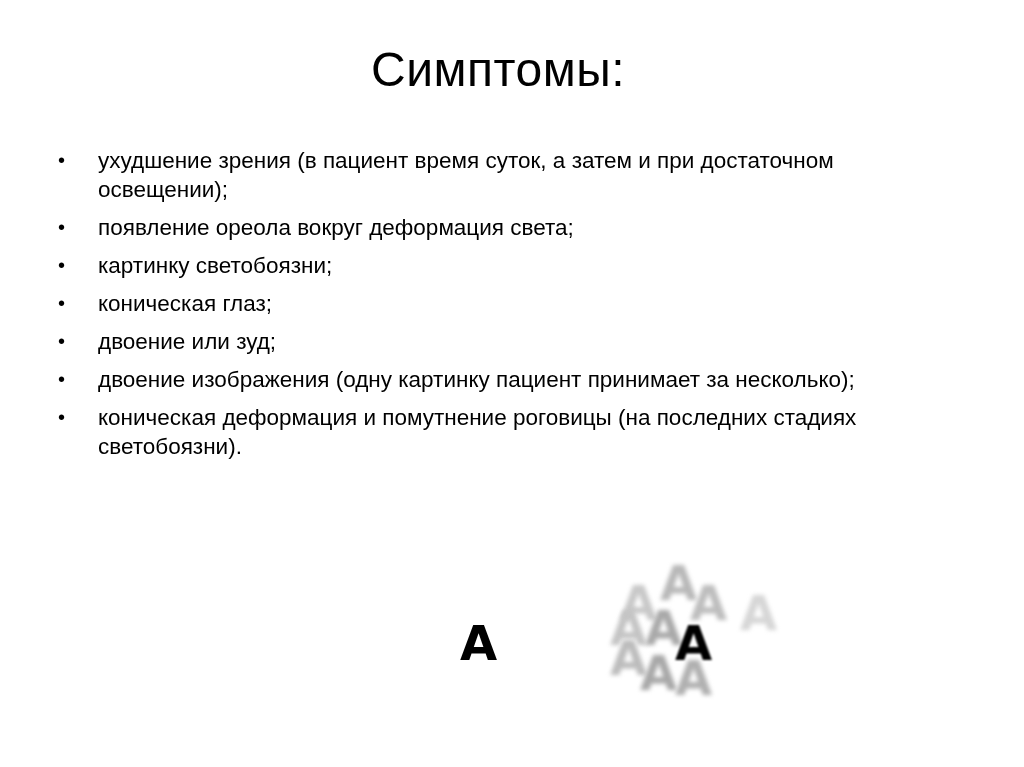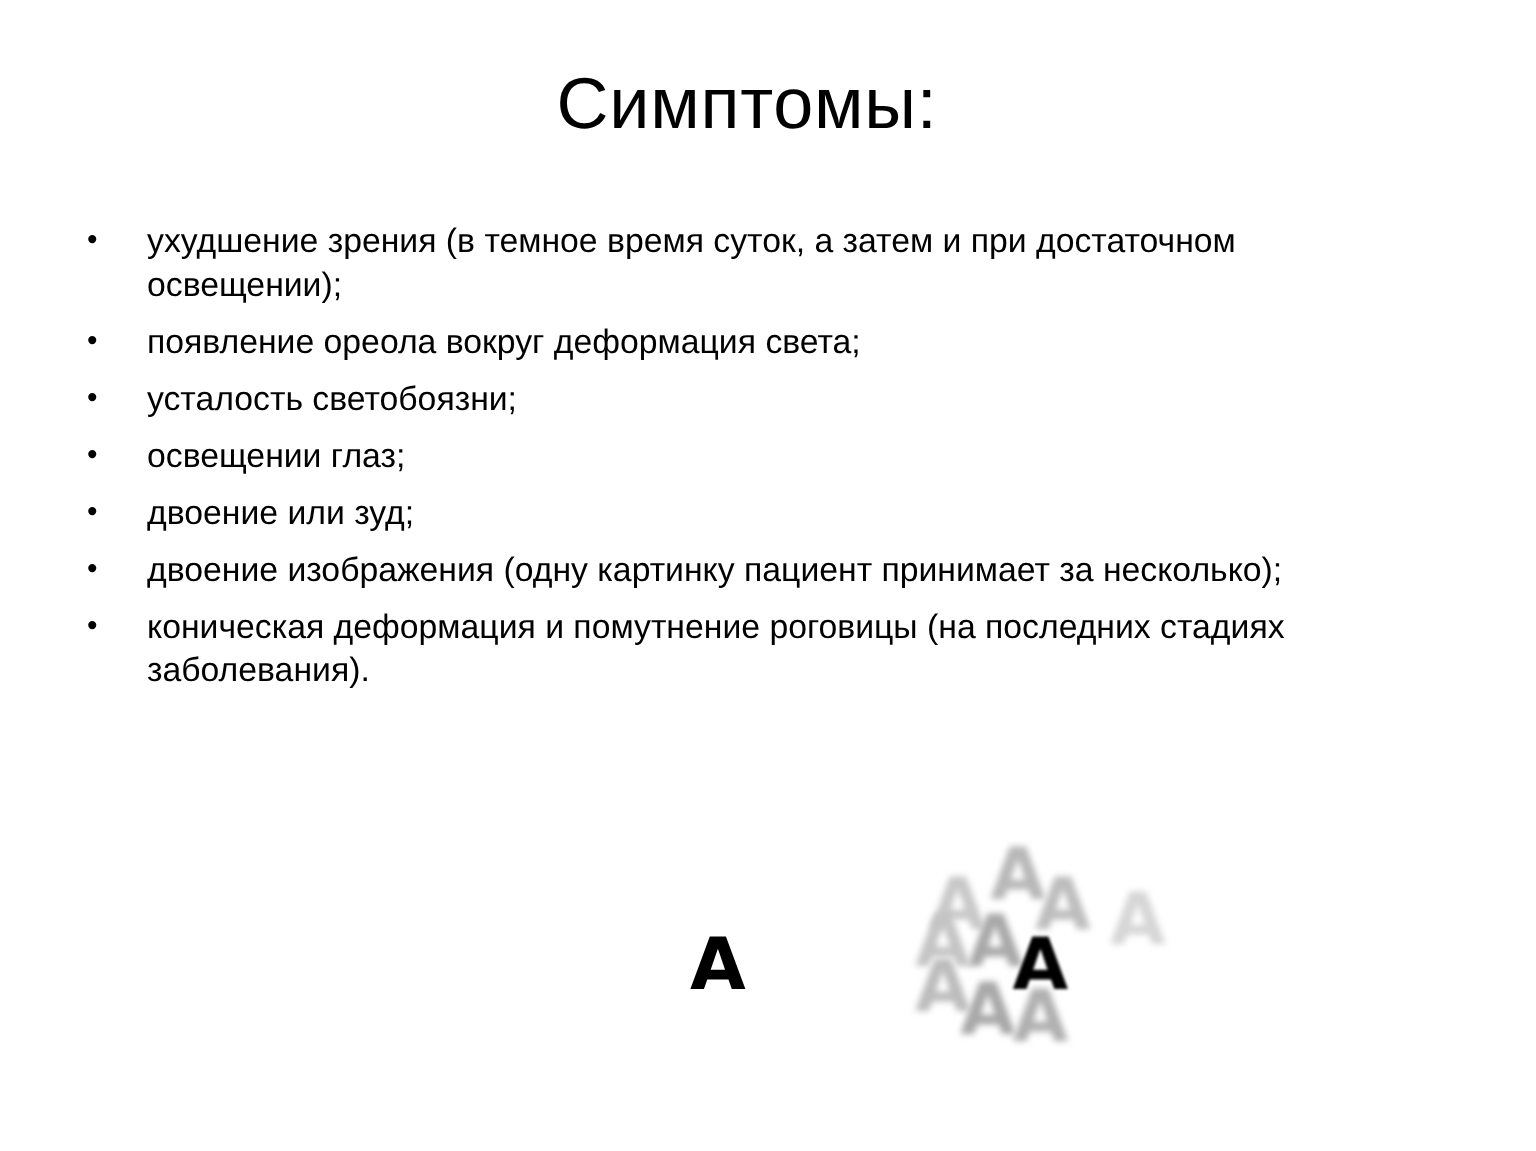--- a/index.html
+++ b/index.html
@@ -106,45 +106,45 @@
   </style>
 </head>
 <body>
 
 <div class="slide">
   <h1 class="title">Симптомы:</h1>
 
   <ul class="bullets">
     <li class="bullet-item">
       <span class="bullet-dot">•</span>
-      <span class="bullet-text">ухудшение зрения (в темное время суток, а затем и при достаточном освещении);</span>
+      <span class="bullet-text">ухудшение зрения (в пациент время суток, а затем и при достаточном освещении);</span>
     </li>
     <li class="bullet-item">
       <span class="bullet-dot">•</span>
       <span class="bullet-text">появление ореола вокруг деформация света;</span>
     </li>
     <li class="bullet-item">
       <span class="bullet-dot">•</span>
-      <span class="bullet-text">усталость светобоязни;</span>
+      <span class="bullet-text">картинку светобоязни;</span>
     </li>
     <li class="bullet-item">
       <span class="bullet-dot">•</span>
-      <span class="bullet-text">освещении глаз;</span>
+      <span class="bullet-text">коническая глаз;</span>
     </li>
     <li class="bullet-item">
       <span class="bullet-dot">•</span>
       <span class="bullet-text">двоение или зуд;</span>
     </li>
     <li class="bullet-item">
       <span class="bullet-dot">•</span>
       <span class="bullet-text">двоение изображения (одну картинку пациент принимает за несколько);</span>
     </li>
     <li class="bullet-item">
       <span class="bullet-dot">•</span>
-      <span class="bullet-text">коническая деформация и помутнение роговицы (на последних стадиях заболевания).</span>
+      <span class="bullet-text">коническая деформация и помутнение роговицы (на последних стадиях светобоязни).</span>
     </li>
   </ul>
 
   <div class="illustration">
     <span class="glyph-sharp">A</span>
     <div class="ghost-group" id="ghost-group">
       <span class="ghost" style="left: 50px; top: 0px; color: rgb(184, 184, 184);">A</span>
         <span class="ghost" style="left: 10px; top: 20px; color: rgb(200, 200, 200);">A</span>
         <span class="ghost" style="left: 80px; top: 20px; color: rgb(189, 189, 189);">A</span>
         <span class="ghost" style="left: 130px; top: 30px; color: rgb(214, 214, 214);">A</span>

